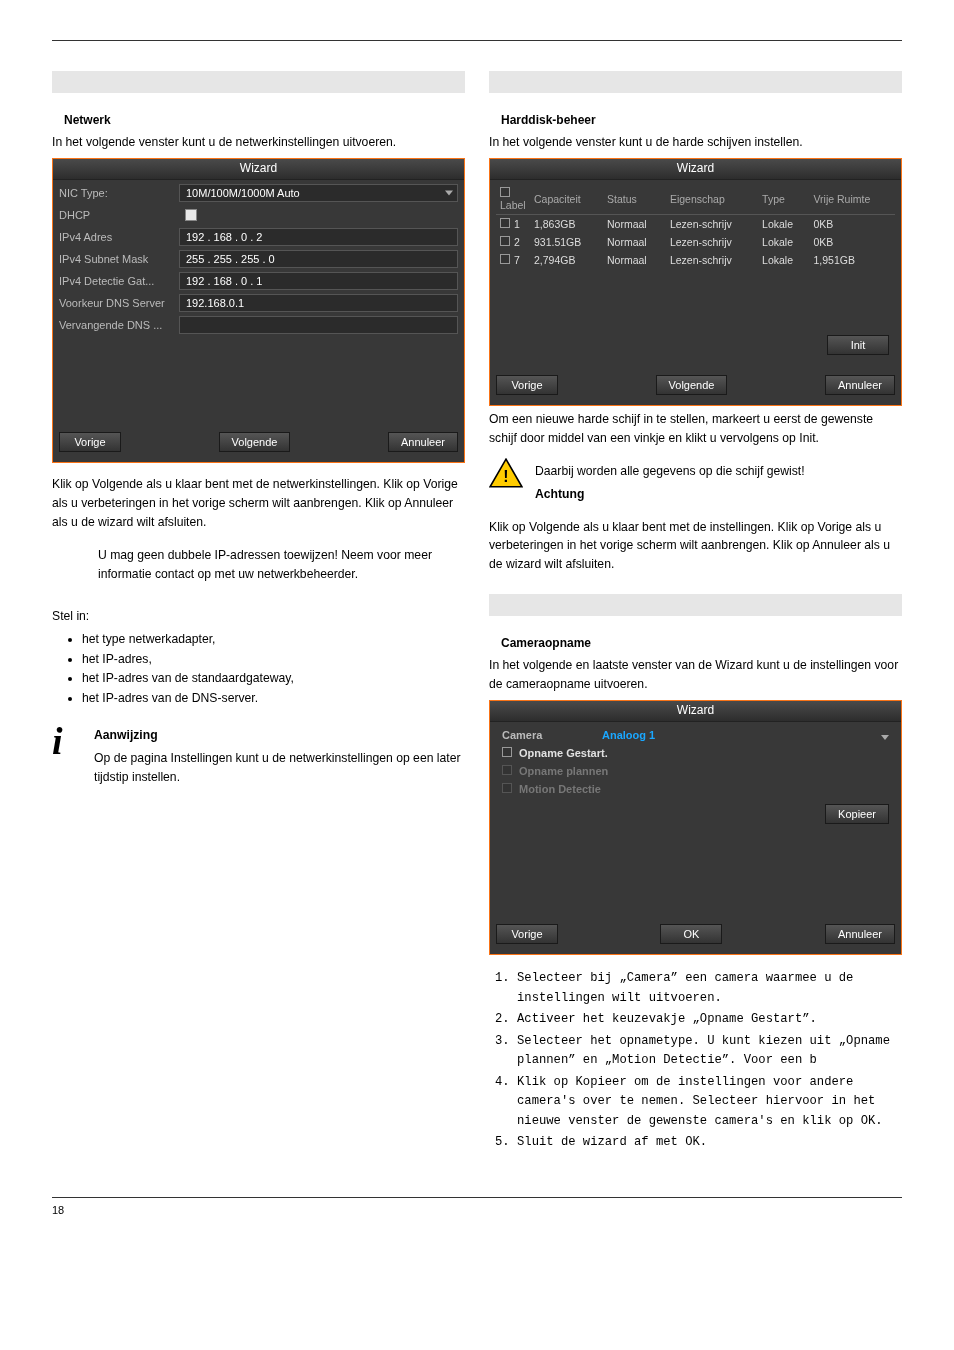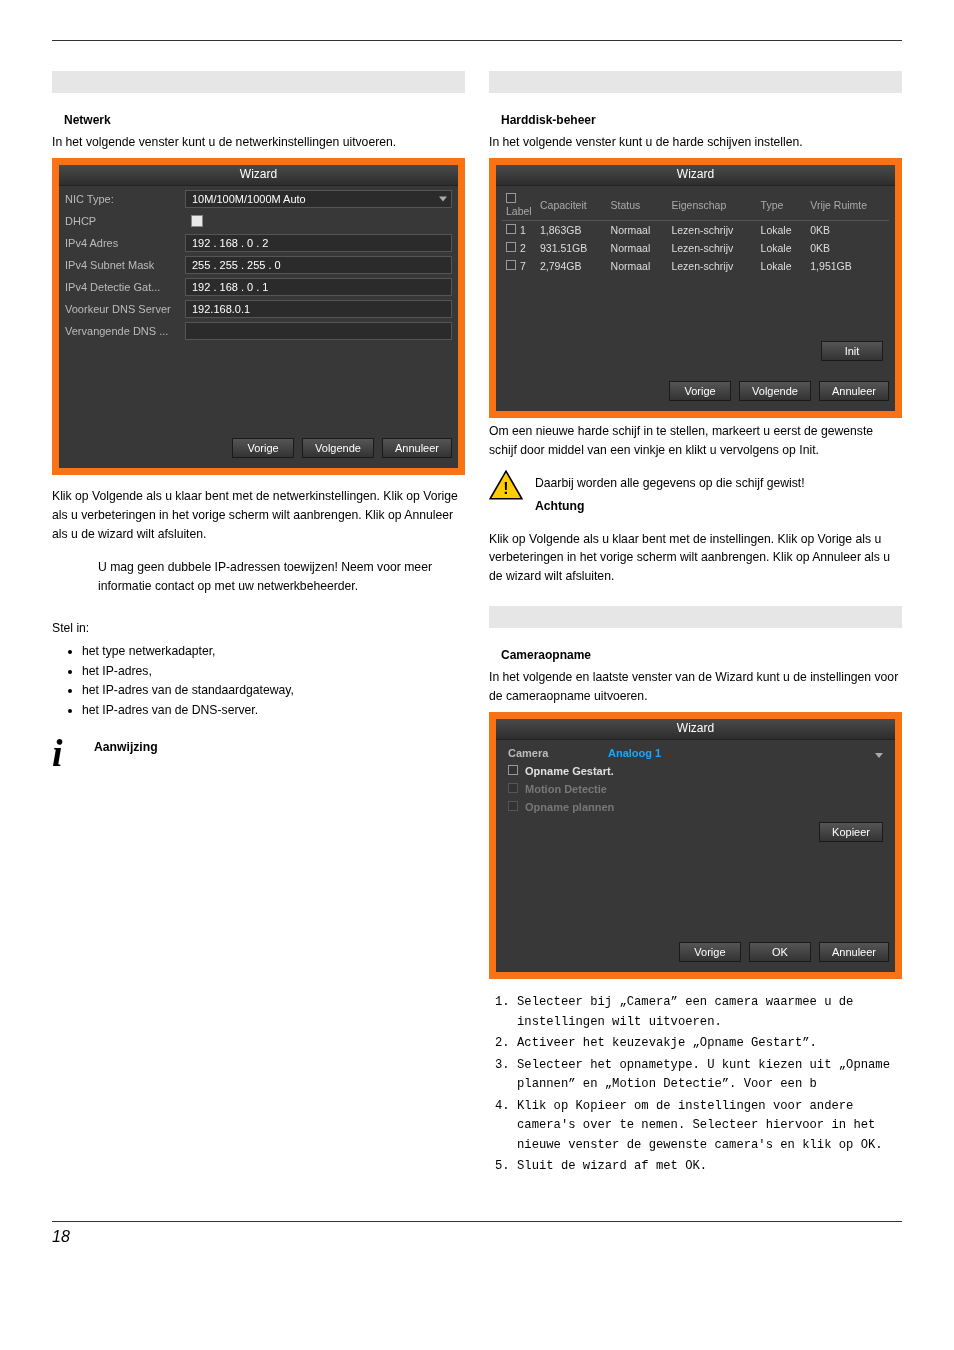--- a/index.html
+++ b/index.html
@@ -23,21 +23,21 @@
     min-width: 0;
   }
   .grey-bar {
     background: #e6e6e6;
     height: 22px;
     margin-bottom: 2px;
   }
   
   .wizard {
     background: #383838;
-    border: 7px solid #f97316;
+    border: 1px solid #f97316;
     color: #ddd;
     font-size: 11px;
     width: 100%;
     margin-top: 6px;
   }
   .wizard-title {
     text-align: center;
     color: #fff;
     padding: 2px 0 4px 0;
     font-size: 12px;
@@ -50,21 +50,21 @@
   .form-row .val { flex: 1; background: #2b2b2b; border: 1px solid #555; padding: 2px 6px; color: #fff; min-height: 18px; display: flex; align-items: center; }
   .form-row .val.dropdown { position: relative; }
   .form-row .val.dropdown .caret {
     position: absolute; right: 4px; top: 50%; transform: translateY(-50%);
     width: 0; height: 0; border-left: 4px solid transparent; border-right: 4px solid transparent; border-top: 5px solid #aaa;
   }
   .chk {
     width: 12px; height: 12px; background: #e9e9e9; display: inline-block; border: 1px solid #888;
   }
   .wizard-buttons {
-    display: flex; justify-content: flex-end; gap: 8px; padding: 8px 6px 10px 6px;
+    display: flex; justify-content: space-between; gap: 8px; padding: 8px 6px 10px 6px;
   }
   .btn {
     background: linear-gradient(#555,#333);
     color: #fff;
     border: 1px solid #1a1a1a;
     padding: 3px 12px;
     font-size: 11px;
     min-width: 62px;
     text-align: center;
     cursor: pointer;
@@ -106,21 +106,21 @@
     font-size: 38px; color:#000; line-height: 1; width: 30px; flex: none;
   }
   .info-text { flex:1; }
   .caution-box { display:flex; gap:12px; margin-top: 10px; }
   .caution-icon {
     width: 34px; height: 30px; flex:none;
   }
   .caution-icon svg { width:100%; height:100%; }
   .page-header-rule { border-top:1px solid #333; margin-bottom:30px; height:0; }
   .footer-rule { border-top:1px solid #333; margin-top:40px; height:0; }
-  .footer { font-size:16px; color:#000; padding-top:6px;font-style:italic; }
+  .footer { font-size:11px; color:#000; padding-top:6px; }
   .spacer { height: 16px; }
 </style>
 </head>
 <body>
 
 <div class="page">
   <div class="page-header-rule"></div>
 
   <div class="columns">
 
@@ -201,20 +201,21 @@
         <li>het type netwerkadapter,</li>
         <li>het IP-adres,</li>
         <li>het IP-adres van de standaardgateway,</li>
         <li>het IP-adres van de DNS-server.</li>
       </ul>
 
       <div class="info-box">
         <div class="info-icon">i</div>
         <div class="info-text">
           <p class="para" style="font-weight:bold;">Aanwijzing</p>
+          <p class="para">Op de pagina Instellingen kunt u de netwerkinstellingen op een later tijdstip instellen.</p>
         </div>
       </div>
     </div>
 
     <div class="col-right">
       <div class="grey-bar"></div>
       <h3 class="section">Harddisk-beheer</h3>
       <p class="para">In het volgende venster kunt u de harde schijven instellen.</p>
 
       <div class="wizard">
@@ -297,22 +298,22 @@
         <div class="wizard-body">
           <ul class="rec-list">
             <li class="camera-row">
               <span class="lab">Camera</span>
               <span class="val">
                 <span style="color:#1aa7ff;">Analoog 1</span>
                 <span class="caret" style="position:absolute;right:0;top:6px;border-left:4px solid transparent;border-right:4px solid transparent;border-top:5px solid #aaa;"></span>
               </span>
             </li>
             <li class="light"><span class="sel-box"></span> <span>Opname Gestart.</span></li>
+            <li><span class="sel-box" style="border-color:#555;"></span> <span>Opname plannen</span></li>
             <li><span class="sel-box" style="border-color:#555;"></span> <span>Motion Detectie</span></li>
-            <li><span class="sel-box" style="border-color:#555;"></span> <span>Opname plannen</span></li>
           </ul>
           <div class="kopieer-row">
             <div class="btn">Kopieer</div>
           </div>
           <div style="height:80px;"></div>
         </div>
         <div class="wizard-buttons">
           <div class="btn">Vorige</div>
           <div class="btn">OK</div>
           <div class="btn">Annuleer</div>

